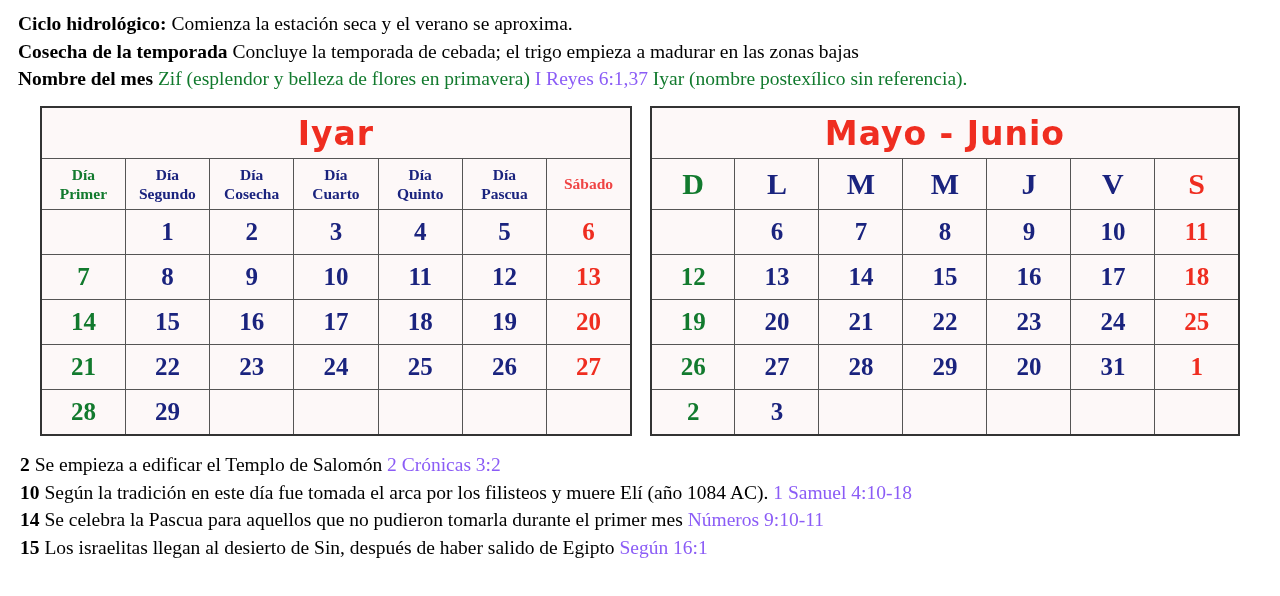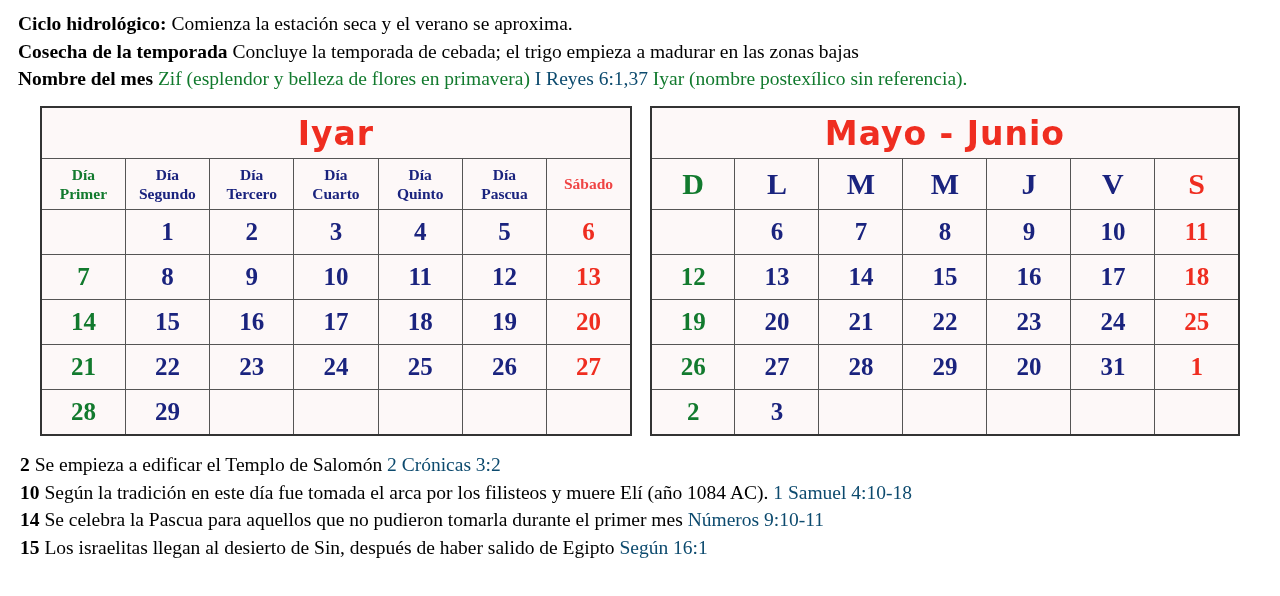--- a/index.html
+++ b/index.html
@@ -26,21 +26,21 @@
   .header-notes {
     font-size: 19.5px;
     line-height: 1.42;
     margin-left: 4px;
   }
   .header-notes .row {
     white-space: nowrap;
   }
   .bold { font-weight: bold; }
   .green { color: #127a2e; }
-  .red   { color: #0c4a6e; }
+  .red   { color: #8b5cf6; }
 
   
   .calendars {
     display: flex;
     margin-top: 13px;
     margin-left: 26px;
     gap: 18px;
   }
   table.cal {
     border-collapse: collapse;
@@ -164,21 +164,21 @@
         <td class="dayhead first">
           <div>Día</div>
           <div>Primer</div>
         </td>
         <td class="dayhead">
           <div>Día</div>
           <div>Segundo</div>
         </td>
         <td class="dayhead">
           <div>Día</div>
-          <div>Tercero</div>
+          <div>Cosecha</div>
         </td>
         <td class="dayhead">
           <div>Día</div>
           <div>Cuarto</div>
         </td>
         <td class="dayhead">
           <div>Día</div>
           <div>Quinto</div>
         </td>
         <td class="dayhead">

